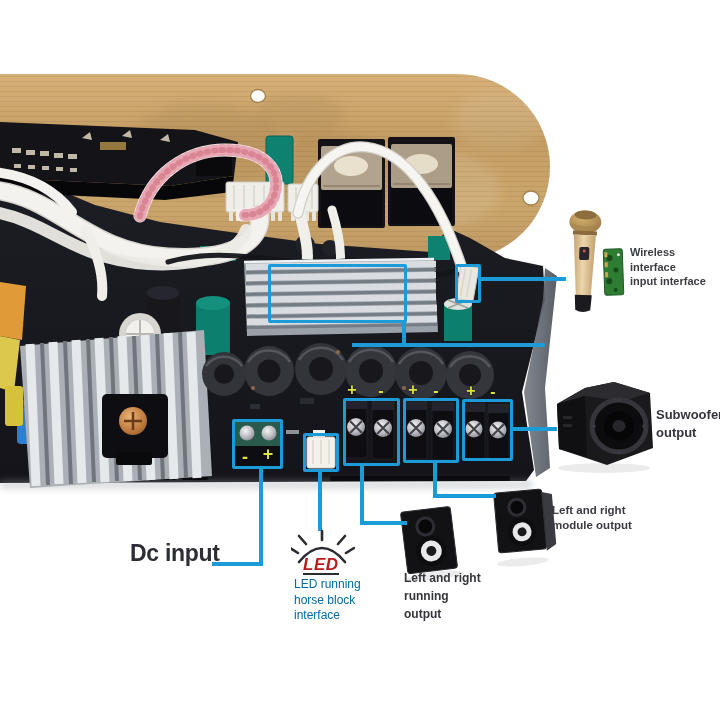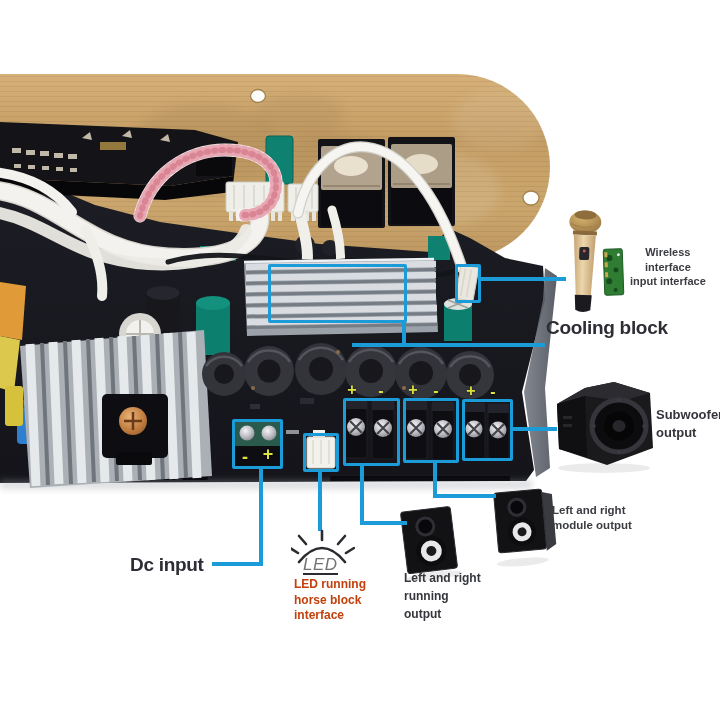--- a/index.html
+++ b/index.html
@@ -3,32 +3,32 @@
 <meta charset="utf-8">
 <style>
   html,body{margin:0;padding:0;background:#ffffff;}
   #stage{position:relative;width:720px;height:720px;background:#ffffff;overflow:hidden;
          font-family:"Liberation Sans","DejaVu Sans",sans-serif;}
   #scene{position:absolute;left:0;top:0;z-index:1;}
   .anno{position:absolute;border:3.5px solid #1b9bd7;border-radius:2px;z-index:4;box-sizing:border-box;background:transparent;}
   .aline{position:absolute;background:#1b9bd7;z-index:3;}
   .lbl{position:absolute;z-index:5;color:#3b3c42;white-space:nowrap;}
   .lbl span{display:block;}
-  .lbl-big{font-size:19px;font-weight:700;color:#2d2e35;letter-spacing:-0.3px;line-height:28px;margin-top:12px;}
+  .lbl-big{font-size:23px;font-weight:700;color:#2d2e35;letter-spacing:-0.3px;line-height:28px;}
   .lbl-med{font-size:13px;font-weight:700;color:#35363c;line-height:17.5px;}
-  .lbl-sm{font-size:11px;font-weight:600;line-height:14.5px;text-align:center;}
+  .lbl-sm{font-size:11px;font-weight:600;line-height:14.5px;}
   .lbl-sp{font-size:11.5px;font-weight:600;line-height:15px;}
   .lbl-spl{font-size:12px;font-weight:600;color:#35363c;line-height:18px;}
-  .lbl-led{font-size:12px;font-weight:700;color:#c2410c;line-height:15.5px;}
+  .lbl-led{font-size:12px;font-weight:400;color:#0369a1;line-height:15.5px;}
   #cooling-label{font-size:19px;font-weight:700;color:#2d2e35;letter-spacing:-0.3px;}
   .mark{position:absolute;z-index:2;color:#dde23f;font-weight:700;font-size:16px;transform:translate(-50%,-50%);
         text-shadow:0 0 2px rgba(0,0,0,.6);line-height:1;}
   .mark-dc{font-size:18px;}
-  #led-word{position:absolute;z-index:6;font-style:italic;font-weight:400;font-size:17px;letter-spacing:.5px;
-            color:#737373;border-bottom:2.5px solid #2b2c31;line-height:1;}
+  #led-word{position:absolute;z-index:6;font-style:italic;font-weight:700;font-size:17px;letter-spacing:.5px;
+            color:#b91c1c;border-bottom:2.5px solid #2b2c31;line-height:1;}
   #led-rays{position:absolute;z-index:5;}
 </style>
 </head>
 <body>
 
 <div id="stage">
 
 <svg id="scene" width="720" height="720" viewBox="0 0 720 720">
   <defs>
     <linearGradient id="gBrass" x1="0" y1="0" x2="0" y2="1">
@@ -451,21 +451,20 @@
 <div class="aline" style="left:259px;top:467px;width:4px;height:99px;"></div>
 <div class="aline" style="left:212px;top:562px;width:51px;height:4px;"></div>
 <div class="aline" style="left:318px;top:470px;width:4px;height:61px;"></div>
 
 <div class="lbl lbl-sm" style="left:630px;top:245px;">
   <span>Wireless</span>
   <span>interface</span>
   <span>input interface</span>
 </div>
 
-<div class="lbl" id="cooling-label" style="left:546px;top:317px;">Cooling block</div>
 
 <div class="lbl lbl-med" style="left:656px;top:406px;">
   <span>Subwoofer</span>
   <span>output</span>
 </div>
 
 <div class="lbl lbl-sp" style="left:552px;top:503px;">
   <span>Left and right</span>
   <span>module output</span>
 </div>

